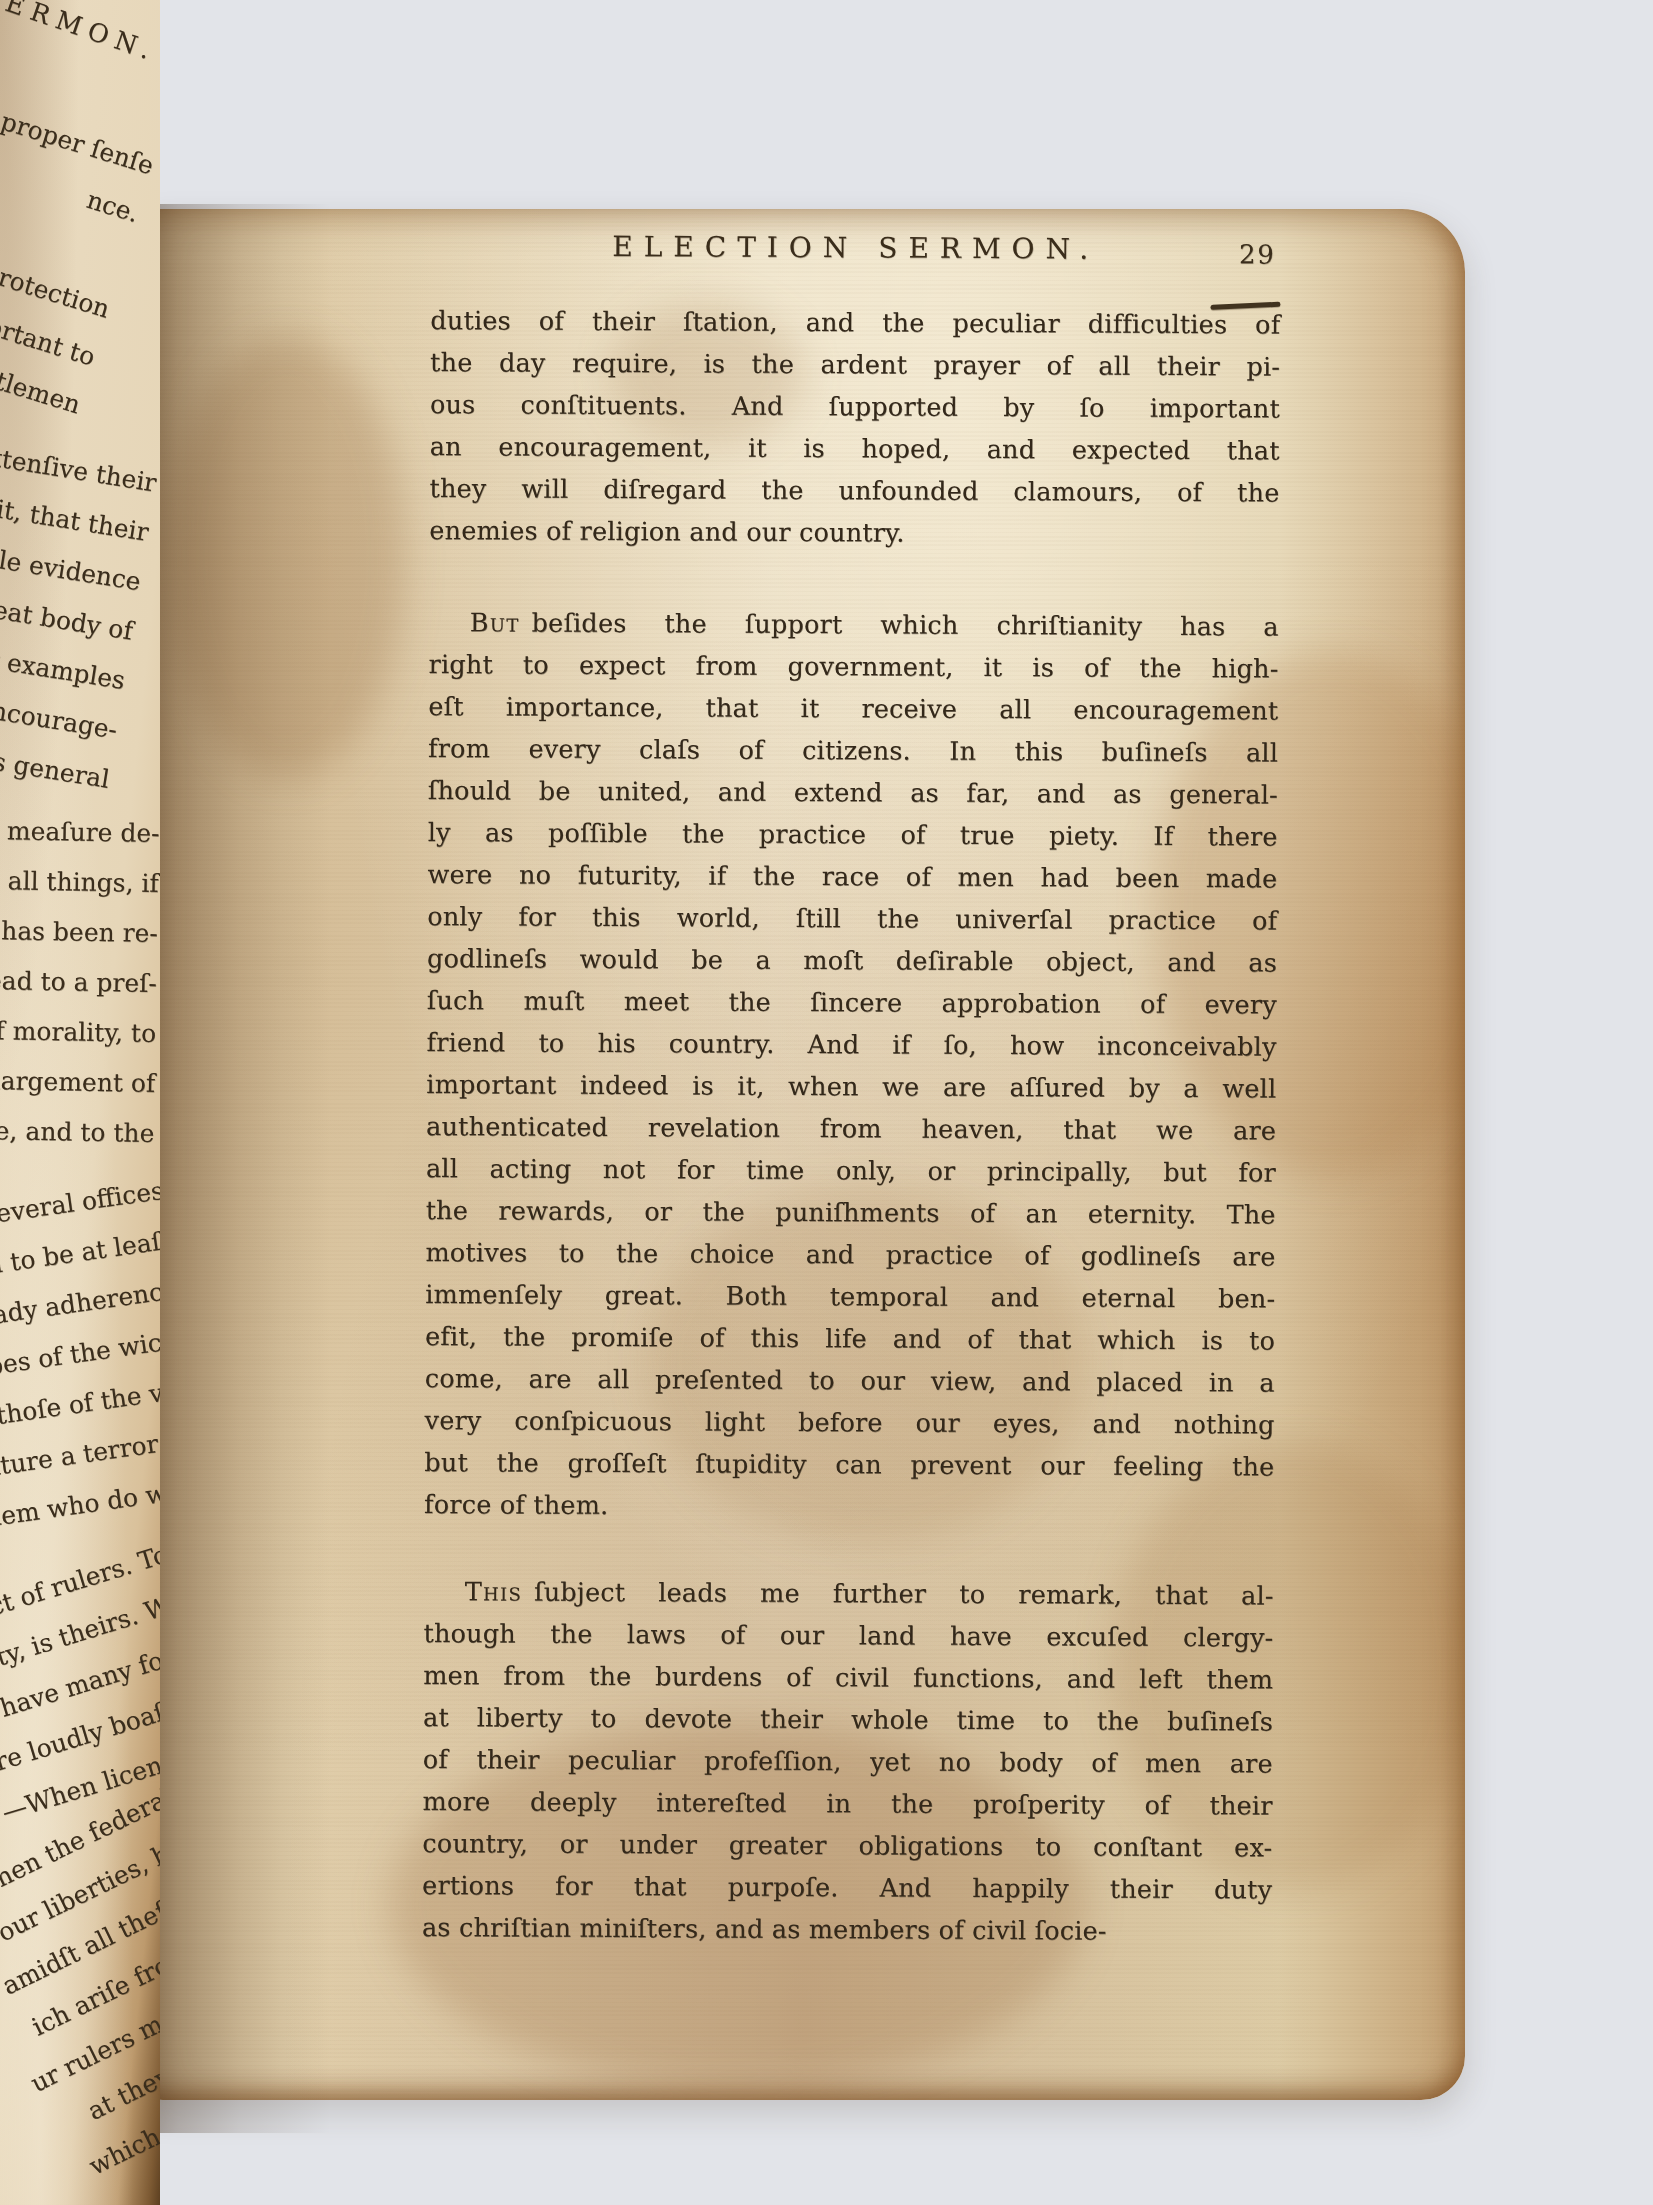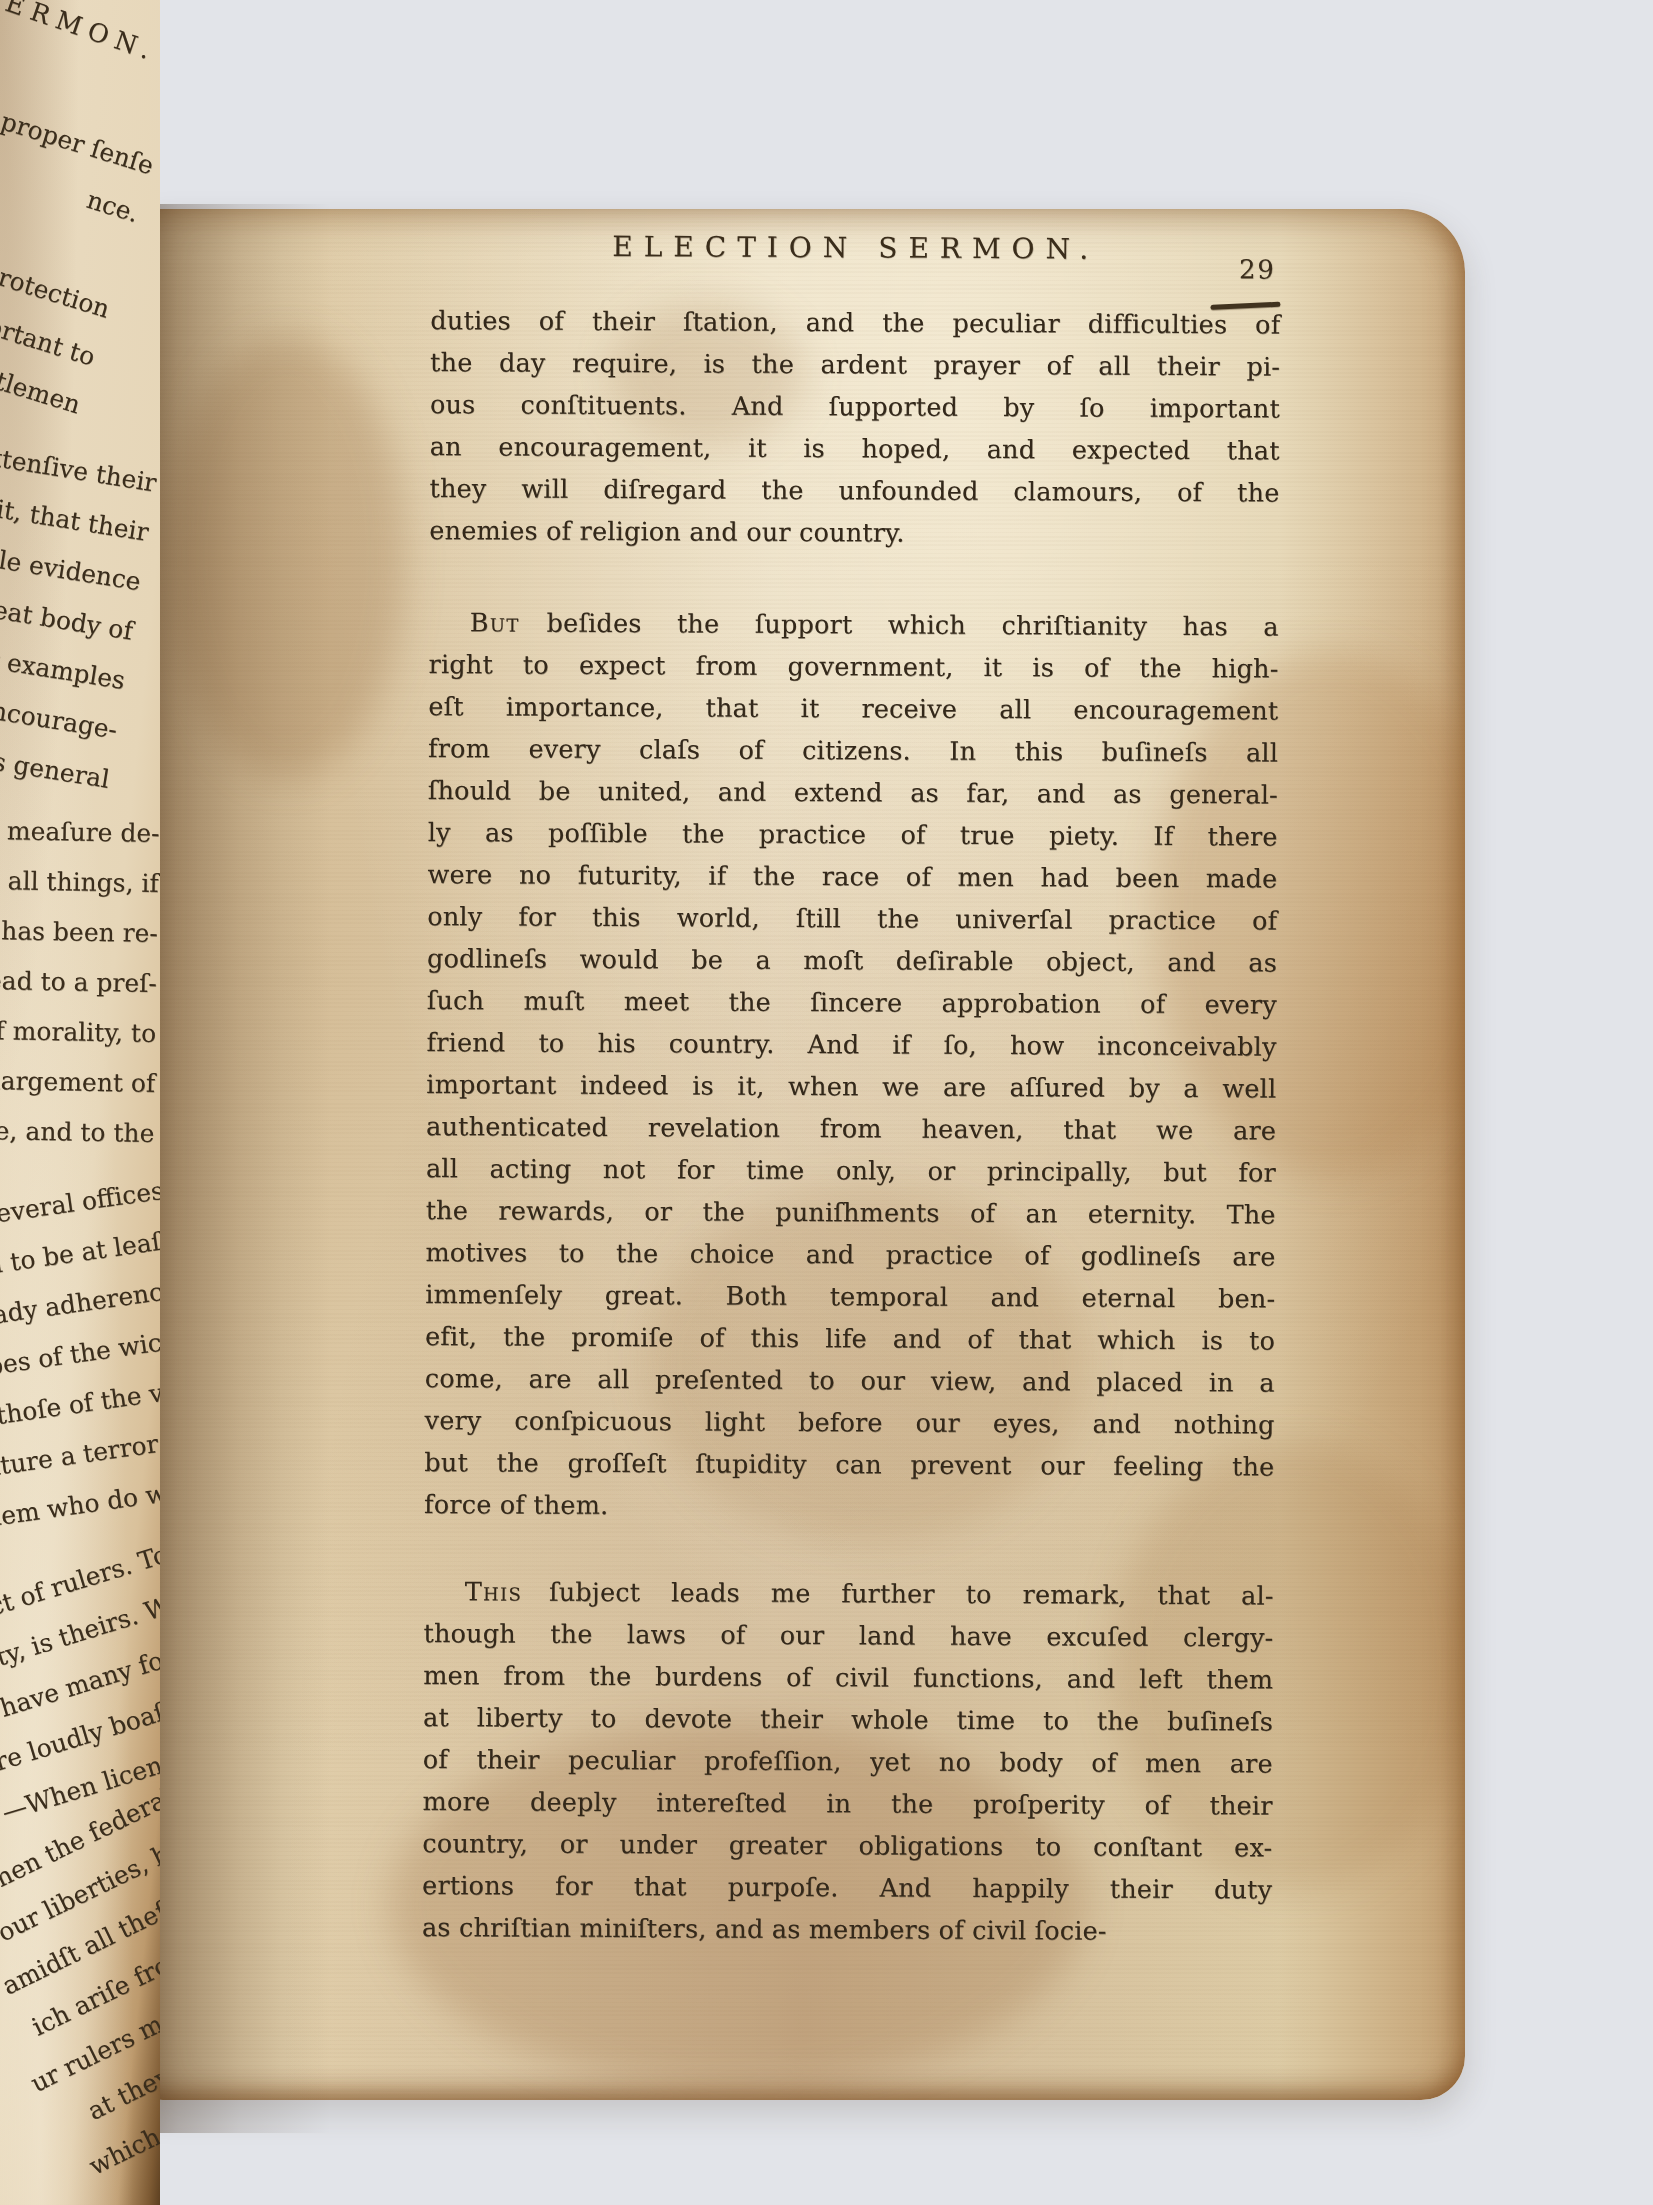--- a/index.html
+++ b/index.html
@@ -28,33 +28,33 @@
   .stain.s3{left:255px;top:1513px;width:697px;height:365px;background:rgba(140,90,45,0.22);}
   .stain.s4{left:34px;top:127px;width:238px;height:442px;background:rgba(140,95,50,0.25);}
   .stain.s5{left:977px;top:1232px;width:365px;height:450px;background:rgba(150,100,50,0.18);}
   .stain.s6{left:476px;top:93px;width:195px;height:144px;background:rgba(150,105,55,0.18);}
 
   .page-content{position:absolute;left:0;top:0;width:100%;height:100%;transform:rotate(0.3deg);}
 
   .header-row{position:absolute;left:292px;top:22px;width:850px;height:59px;}
   .running-head{display:block;text-align:center;font-size:28px;letter-spacing:11px;
     color:#3a2d1b;text-shadow:0.4px 0.7px 0.7px rgba(58,45,27,0.45);}
-  .page-num{position:absolute;right:5.1px;top:21px;font-size:26px;letter-spacing:1.7px;
+  .page-num{position:absolute;right:5.1px;top:6px;font-size:26px;letter-spacing:1.7px;
     color:#3a2d1b;text-shadow:0.4px 0.7px 0.7px rgba(58,45,27,0.45);}
   .page-num-rule{position:absolute;right:0;top:70px;width:70px;height:5.1px;background:#41331f;
     border-radius:2.5px;transform:rotate(-3deg);box-shadow:0 0.8px 0.8px rgba(65,51,31,0.4);}
 
   .para{position:absolute;left:292px;width:850px;}
   .para.p1{top:92px;} .para.p2{top:394px;} .para.p3{top:1363px;}
   .line{font-size:25.5px;line-height:42px;text-align:justify;text-align-last:justify;
     color:#33281a;text-shadow:0.4px 0.6px 0.6px rgba(51,40,26,0.45);
     letter-spacing:0.2px;white-space:normal;}
   .lines-list .line:last-child{text-align-last:left;}
   .line-first{padding-left:41px;}
-  .lead{font-variant:small-caps;letter-spacing:1.3px;margin-right:27px;}
+  .lead{font-variant:small-caps;letter-spacing:1.3px;margin-right:12px;}
 
   
   .gutter-shadow{position:absolute;left:127px;top:204px;width:204px;height:1929px;
     pointer-events:none;
     background:linear-gradient(90deg, rgba(59,38,18,0.50) 0%, rgba(59,38,18,0.28) 25%,
       rgba(59,38,18,0.12) 55%, rgba(59,38,18,0) 100%);}
 
   
   .left-page{position:absolute;left:0;top:0;width:160px;height:2205px;overflow:hidden;
     background:

